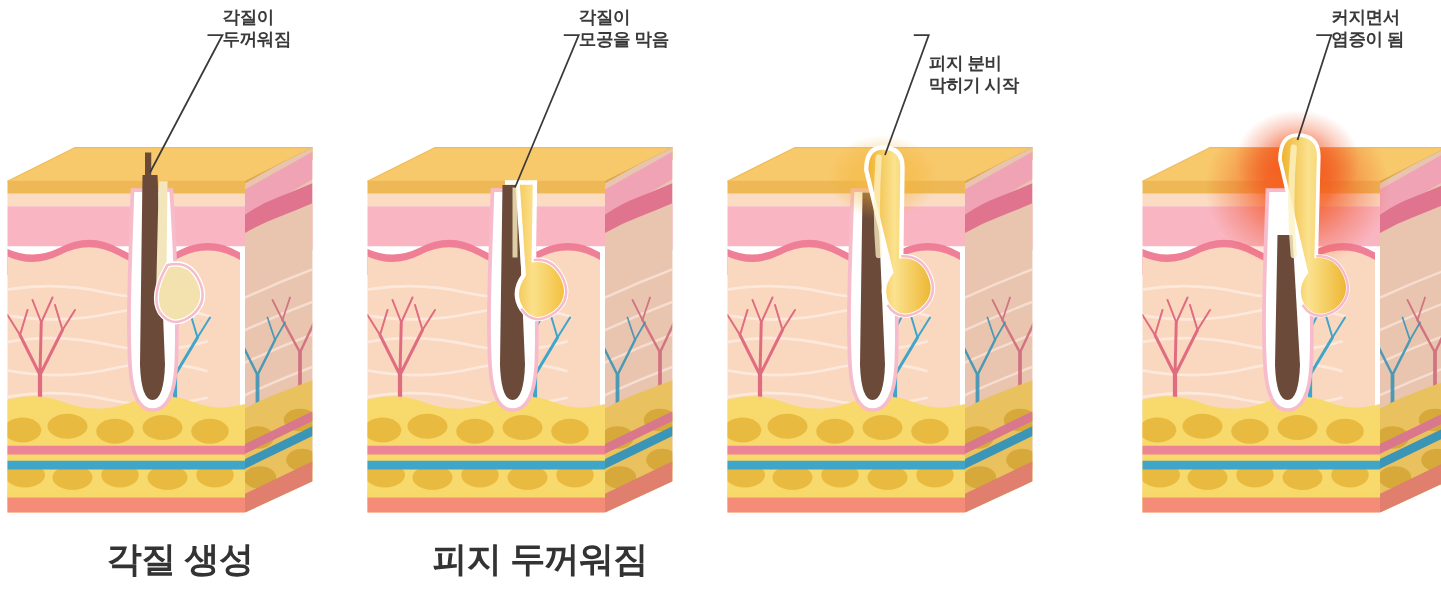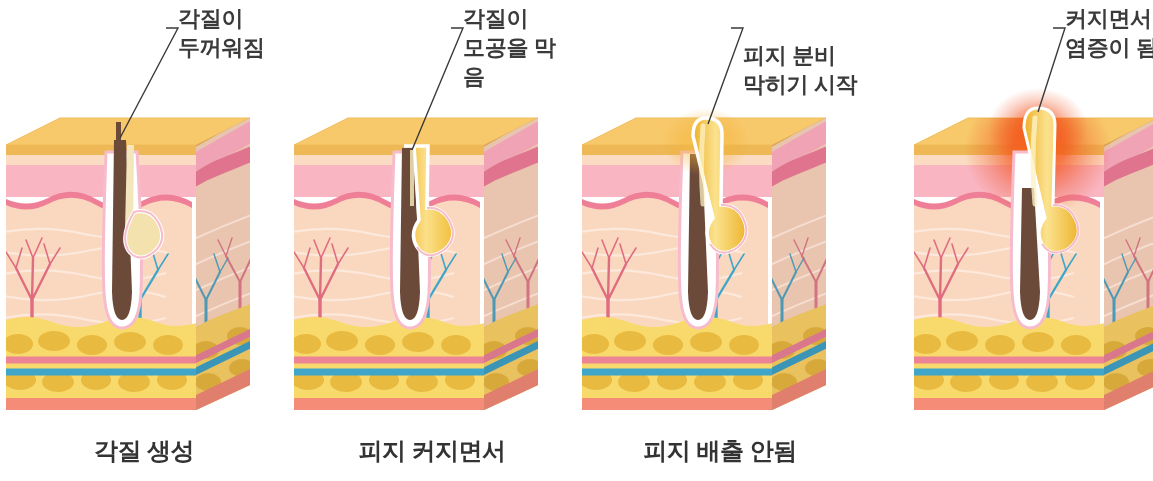--- a/index.html
+++ b/index.html
@@ -9,33 +9,33 @@
     font-family:"Liberation Sans","DejaVu Sans",sans-serif;
     overflow:hidden;
     position:relative;
   }
   #diagram{position:absolute;left:0;top:0;width:1153px;height:481px;}
   .panel{position:absolute;top:0;width:288px;height:481px;}
   .panel-svg{position:absolute;left:0;top:0;}
   .callout{
     position:absolute;
     color:#3a3a3a;
-    font-size:22px;
+    font-size:14px;
     line-height:1.32;
     font-weight:700;
     white-space:pre-line;
     letter-spacing:-0.3px;
   }
   .caption{
     position:absolute;
     left:0;right:0;
     bottom:14px;
     text-align:center;
     color:#333333;
-    font-size:24px;
+    font-size:28px;
     font-weight:700;
     letter-spacing:-0.5px;
   }
 </style>
 </head>
 <body>
 
 <div id="diagram">
 
   <div class="panel" id="p1" style="left:0px;">
@@ -262,21 +262,21 @@
         </g>
       </g>
     </svg>
 
     <svg width="288" height="481" style="position:absolute;left:0;top:0;">
       <path d="M163,28 L175,28 L124,150" stroke="#3a3a3a" stroke-width="1.4" fill="none"></path>
     </svg>
 
     <div class="callout" style="left:175px;top:4px;">각질이
 모공을 막음</div>
-    <div class="caption">피지 커지면서</div>
+    <div class="caption">피지 두꺼워짐</div>
   </div>
 
   <div class="panel" id="p3" style="left:576px;">
     <svg class="panel-svg" width="288" height="481" viewBox="0 0 288 481">
       <defs>
         <clipPath id="front3">
             <path d="M6,145 L196,145 L196,410 L6,410 Z"></path>
           </clipPath>
         <clipPath id="side3">
             <path d="M196,145 L250,118 L250,385 L196,410 Z"></path>
@@ -382,21 +382,20 @@
         </g>
       </g>
     </svg>
 
     <svg width="288" height="481" style="position:absolute;left:0;top:0;">
       <path d="M155,28 L167,28 L132,124" stroke="#3a3a3a" stroke-width="1.4" fill="none"></path>
     </svg>
 
     <div class="callout" style="left:167px;top:4px;margin-top:37px;">피지 분비
 막히기 시작</div>
-    <div class="caption">피지 배출 안됨</div>
   </div>
 
   <div class="panel" id="p4" style="left:908px;">
     <svg class="panel-svg" width="288" height="481" viewBox="0 0 288 481">
       <defs>
         <clipPath id="front4">
             <path d="M6,145 L196,145 L196,410 L6,410 Z"></path>
           </clipPath>
         <clipPath id="side4">
             <path d="M196,145 L250,118 L250,385 L196,410 Z"></path>

